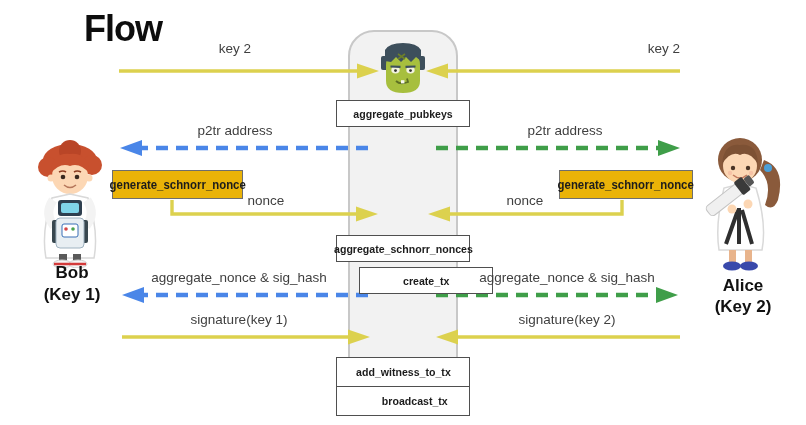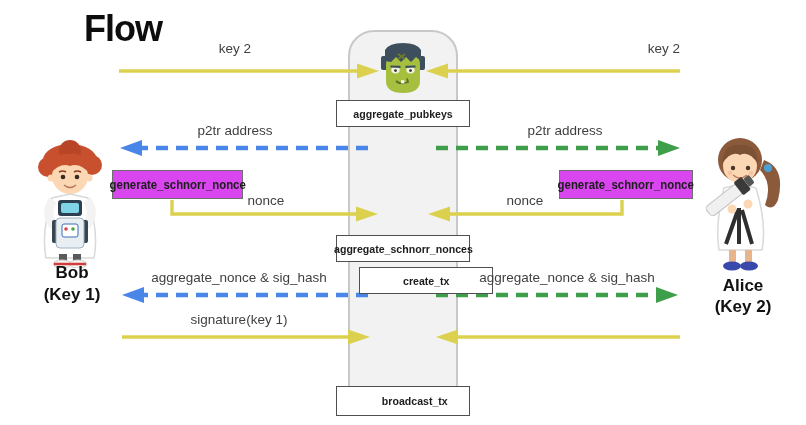--- a/index.html
+++ b/index.html
@@ -9,21 +9,21 @@
          font-stretch:condensed;letter-spacing:-1px;margin-left:44px;}
   .column{position:absolute;left:348px;top:30px;width:110px;height:383px;background:#f2f2f2;
           border:2px solid #c8c8c8;border-radius:26px;box-sizing:border-box;}
   .arrowlayer{position:absolute;left:0;top:0;z-index:2;}
   .charsvg{position:absolute;z-index:2;}
   .franken{position:absolute;left:380px;top:41px;z-index:3;}
   .stepbox{position:absolute;left:336px;width:134px;background:#ffffff;border:1.5px solid #4f4f4f;
            box-sizing:border-box;display:flex;align-items:center;justify-content:center;z-index:3;}
   .stepbox span{font-weight:bold;font-size:11.5px;color:#1c1c1c;white-space:nowrap;
                 transform:scaleX(.92);font-stretch:condensed;}
-  .genbox{position:absolute;background:#d946ef;border:1.5px solid #6e6e6e;box-sizing:border-box;
+  .genbox{position:absolute;background:#eab308;border:1.5px solid #6e6e6e;box-sizing:border-box;
           display:flex;align-items:center;justify-content:center;z-index:3;text-align:right;}
   .genbox span{font-weight:bold;font-size:12px;color:#1c1c1c;white-space:nowrap;
                transform:scaleX(.95);font-stretch:condensed;}
   .lbl{position:absolute;font-size:13.5px;color:#3f3f3f;text-align:center;z-index:4;
        font-stretch:condensed;white-space:nowrap;}
   .actorlbl{position:absolute;font-size:17px;font-weight:bold;color:#111;text-align:center;
             z-index:4;font-stretch:condensed;}
 </style>
 </head>
 <body>
@@ -104,20 +104,23 @@
 
   <div class="stepbox" style="top:100px;height:27px;">
     <span>aggregate_pubkeys</span>
   </div>
   <div class="stepbox" style="top:235px;height:27px;text-align:center;">
     <span>aggregate_schnorr_nonces</span>
   </div>
   <div class="stepbox" style="top:267px;height:27px;margin-left:23px;">
     <span>create_tx</span>
   </div>
+  <div class="stepbox" style="top:357px;height:30px;">
+    <span>add_witness_to_tx</span>
+  </div>
   <div class="stepbox" style="top:385.5px;height:30px;padding-left:23px;">
     <span>broadcast_tx</span>
   </div>
 
   <div class="genbox" style="left:112px;top:170px;width:131px;height:29px;">
     <span>generate_schnorr_nonce</span>
   </div>
   <div class="genbox" style="left:559px;top:170px;width:134px;height:29px;">
     <span>generate_schnorr_nonce</span>
   </div>
@@ -125,20 +128,21 @@
   <div class="lbl" style="left:110px;top:41px;width:250px;">key 2</div>
   <div class="lbl" style="left:110px;top:123px;width:250px;">p2tr address</div>
   <div class="lbl" style="left:180px;top:193px;width:172px;">nonce</div>
   <div class="lbl" style="left:105px;top:270px;width:268px;">aggregate_nonce &amp; sig_hash</div>
   <div class="lbl" style="left:110px;top:312px;width:258px;">signature(key 1)</div>
 
   <div class="lbl" style="left:430px;top:41px;width:250px;text-align:right;">key 2</div>
   <div class="lbl" style="left:440px;top:123px;width:250px;">p2tr address</div>
   <div class="lbl" style="left:440px;top:193px;width:170px;">nonce</div>
   <div class="lbl" style="left:433px;top:270px;width:268px;">aggregate_nonce &amp; sig_hash</div>
+  <div class="lbl" style="left:438px;top:312px;width:258px;">signature(key 2)</div>
 
   <svg class="charsvg" style="left:12px;top:140px;" width="122" height="128" viewBox="0 0 122 128">
     <ellipse cx="58" cy="20" rx="27" ry="16" fill="#c8502e"></ellipse>
     <circle cx="36" cy="27" r="10" fill="#c8502e"></circle>
     <circle cx="80" cy="25" r="10" fill="#c8502e"></circle>
     <circle cx="58" cy="11" r="11" fill="#b94527"></circle>
     <circle cx="39" cy="38" r="3.5" fill="#fcd7b4"></circle>
     <circle cx="77" cy="38" r="3.5" fill="#fcd7b4"></circle>
     <circle cx="58" cy="36" r="18" fill="#fcd7b4"></circle>
     <path d="M38,34 Q40,12 58,14 Q76,12 78,34 Q68,22 58,26 Q48,22 38,34 Z" fill="#c8502e"></path>

